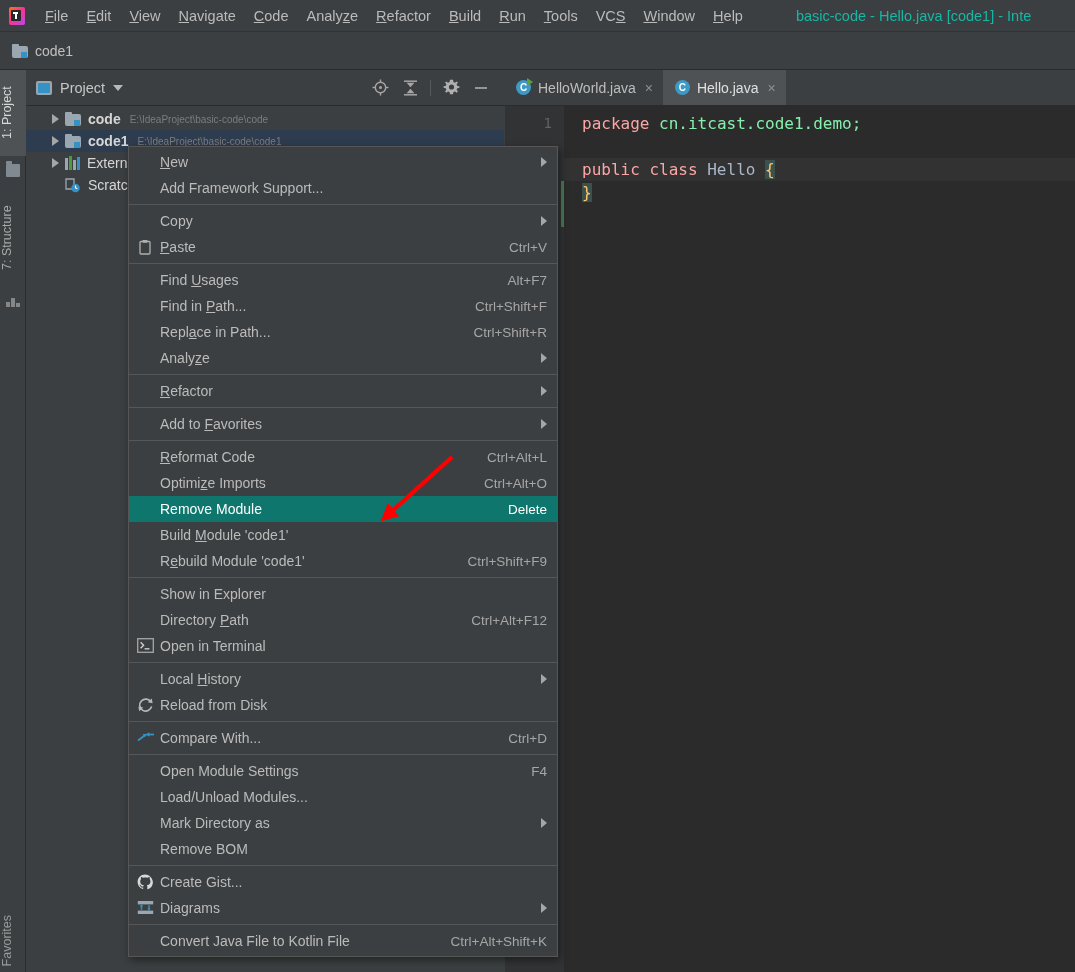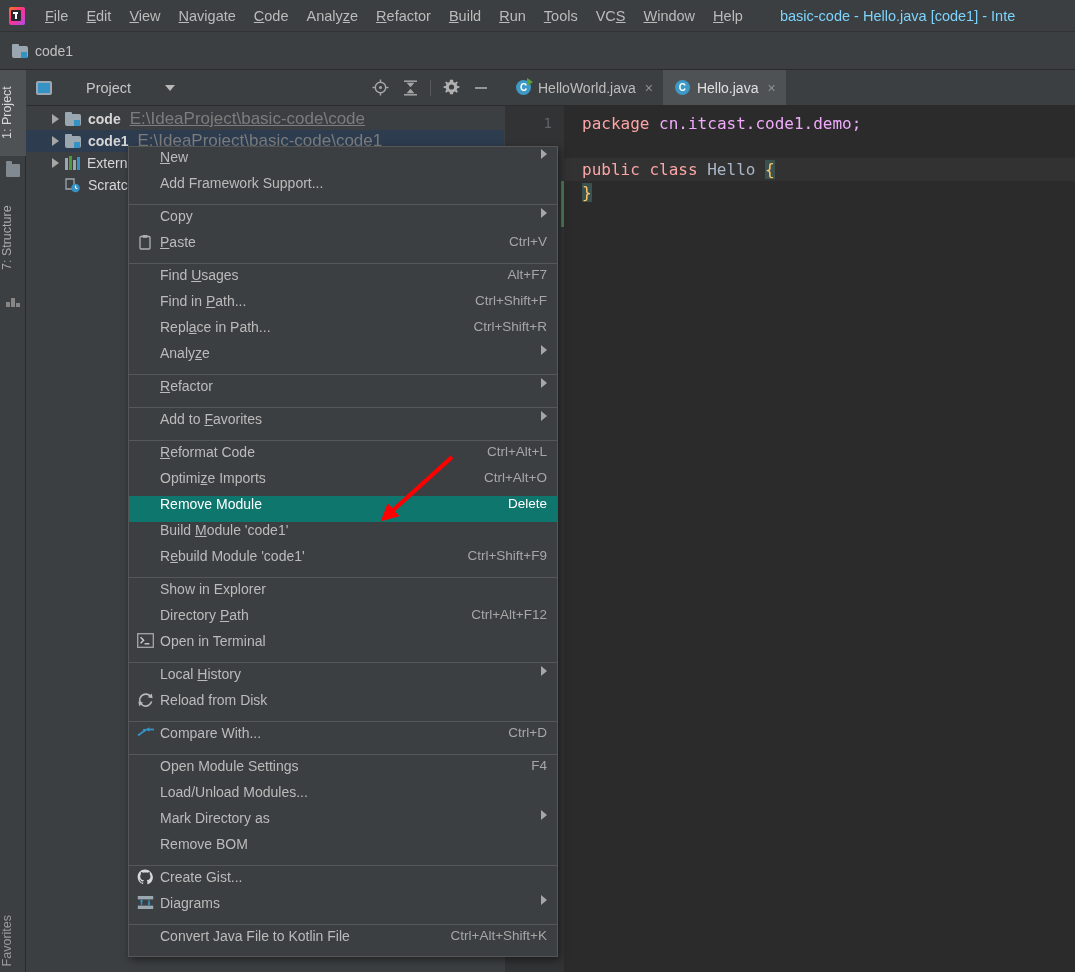--- a/index.html
+++ b/index.html
@@ -27,21 +27,21 @@
   .app-logo .lg-b { position:absolute; left:3px; top:3px; width:10px; height:11px;
      background:#27282c; border-radius:1px; }
   .app-logo .lg-c { position:absolute; left:5px; top:5px; width:5px; height:2px; background:#fff; }
   .app-logo .lg-d { position:absolute; left:7px; top:5px; width:2px; height:7px; background:#fff; }
   .menubar .mitem {
     color: #bbbbbb; font-size: 14.5px; padding: 3px 9px; white-space: nowrap;
     cursor: default;
   }
   .menubar .mitem .mn { text-decoration: underline; }
   .title-text {
-    color: #7dd3fc; font-size: 14.5px; margin-left: 28px; white-space: nowrap;
+    color: #14b8a6; font-size: 14.5px; margin-left: 44px; white-space: nowrap;
     overflow: hidden;
   }
 
   
   .breadcrumb-bar {
     position: absolute; left: 0; top: 32px; width: 1075px; height: 38px;
     background: #3c3f41; display: flex; align-items: center; padding-left: 12px;
     border-bottom: 1px solid #2b2b2b;
   }
   .folder-icon { position: relative; width: 16px; height: 14px; flex: none; }
@@ -83,21 +83,21 @@
     color: #9a9a9a; font-size: 12.5px; text-align:center; white-space: nowrap;
   }
 
   
   .project-panel {
     position: absolute; left: 26px; top: 70px; width: 478px; height: 902px;
     background: #3c3f41;
   }
   .panel-header {
     position: relative; height: 36px; display: flex; align-items: center;
-    padding: 0 8px 0 10px; border-bottom: 1px solid #2b2b2b; gap: 26px;
+    padding: 0 8px 0 10px; border-bottom: 1px solid #2b2b2b;
   }
   .panel-icon {
     width: 16px; height: 14px; border: 2px solid #9aa7b0; background: #3592c4;
     border-radius: 2px; flex: none;
   }
   .panel-title { color: #c6c6c6; font-size: 14.5px; margin-left: 8px; }
   .caret-down {
     width: 0; height: 0; margin-left: 8px;
     border-left: 5px solid transparent; border-right: 5px solid transparent;
     border-top: 6px solid #b8b8b8;
@@ -116,21 +116,21 @@
   }
   .tree-row.selected { background: #2e3c4f; }
   .tri {
     width: 0; height: 0; flex: none; margin-right: 6px;
     border-top: 5px solid transparent; border-bottom: 5px solid transparent;
     border-left: 7px solid #a6a6a6;
   }
   .tri.hidden { visibility: hidden; }
   .tree-label { color: #d6d6d6; font-size: 14px; font-weight: bold; margin-left: 7px; }
   .tree-label.normal { font-weight: normal; }
-  .tree-path { color: #7c7c7c; font-size: 17px; margin-left: 9px; font-weight: normal; text-decoration: underline; }
+  .tree-path { color: #7c7c7c; font-size: 10px; margin-left: 9px; font-weight: normal; }
   .lib-icon { position: relative; width: 15px; height: 14px; flex: none; }
   .lib-icon i { position: absolute; bottom: 0; width: 3px; display: block; }
   .scratch-icon { position: relative; width: 16px; height: 15px; flex: none; }
 
   
   .editor-area {
     position: absolute; left: 504px; top: 70px; width: 571px; height: 902px;
     background: #2b2b2b;
   }
   .tabbar {
@@ -173,36 +173,36 @@
   .gutter-change {
     position: absolute; right: 0; width: 3px; background: #4a7a55;
   }
   .code-body {
     flex: 1; position: relative; padding-top: 6px; padding-left: 18px;
     font-family: "DejaVu Sans Mono", monospace; font-size: 16px;
   }
   .code-line { height: 23px; line-height: 23px; white-space: pre; }
   .code-line.hl { background: #323232; margin-left: -18px; padding-left: 18px; }
   .kw { color: #fca5a5; }
-  .id { color: #f0abfc; }
+  .id { color: #86efac; }
   .cls { color: #a9b7c6; }
   .brace { color: #ffc66d; background: #3b514d; }
   .editor-vline {
     position: absolute; left: 0; top: 0; bottom: 0; width: 1px; background: #3c3f41;
   }
 
   
   .ctx-menu {
     position: absolute; left: 128px; top: 146px; width: 430px;
     background: #3c3f41; border: 1px solid #565656;
     box-shadow: 2px 3px 8px rgba(0,0,0,0.45);
     padding: 2px 0; z-index: 50;
   }
   .ctx-item {
-    position: relative; height: 26px; display: flex; align-items: flex-start;
+    position: relative; height: 26px; display: flex; align-items: center;
     padding: 0 10px 0 8px; cursor: default; color: #bbbbbb; font-size: 14px;
   }
   .ctx-item.selected { background: #0f766e; }
   .ctx-item.selected .ctx-label, .ctx-item.selected .ctx-shortcut { color: #ffffff; }
   .ctx-ico {
     width: 18px; height: 16px; flex: none; margin-right: 5px; position: relative;
   }
   .ctx-label { color: #bbbbbb; font-size: 14px; white-space: nowrap; }
   .ctx-label .mn { text-decoration: underline; }
   .ctx-shortcut {

